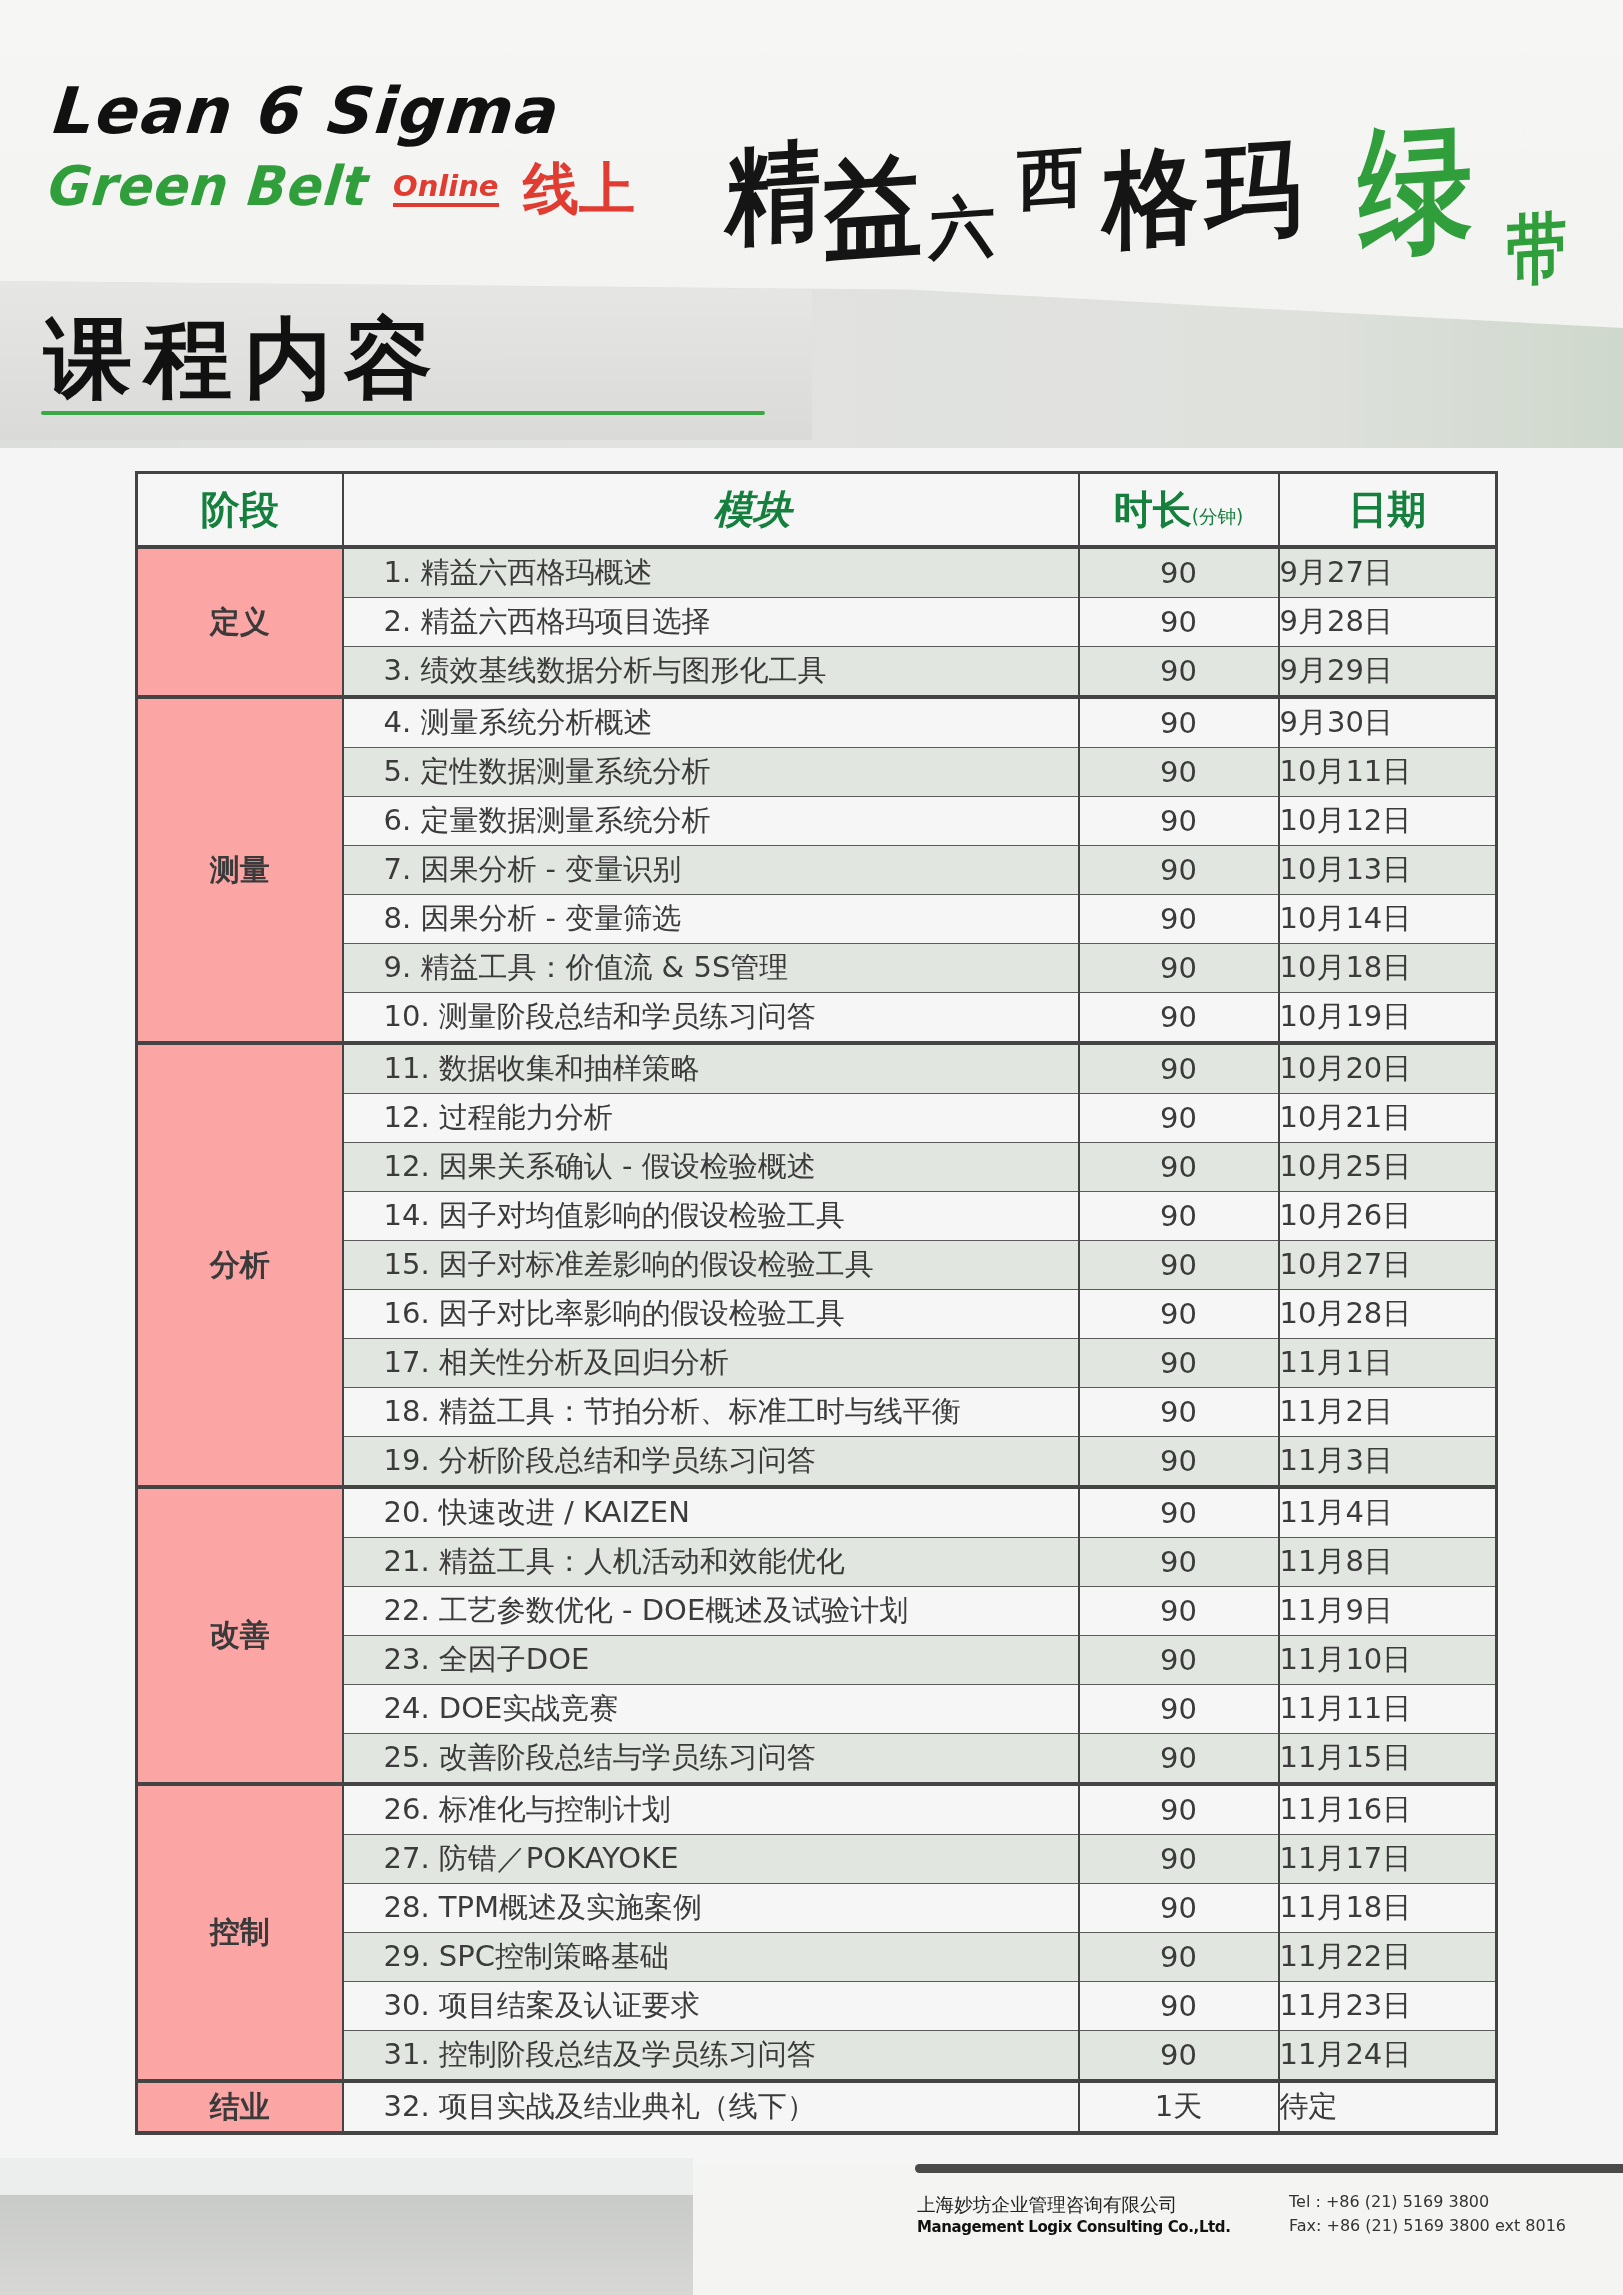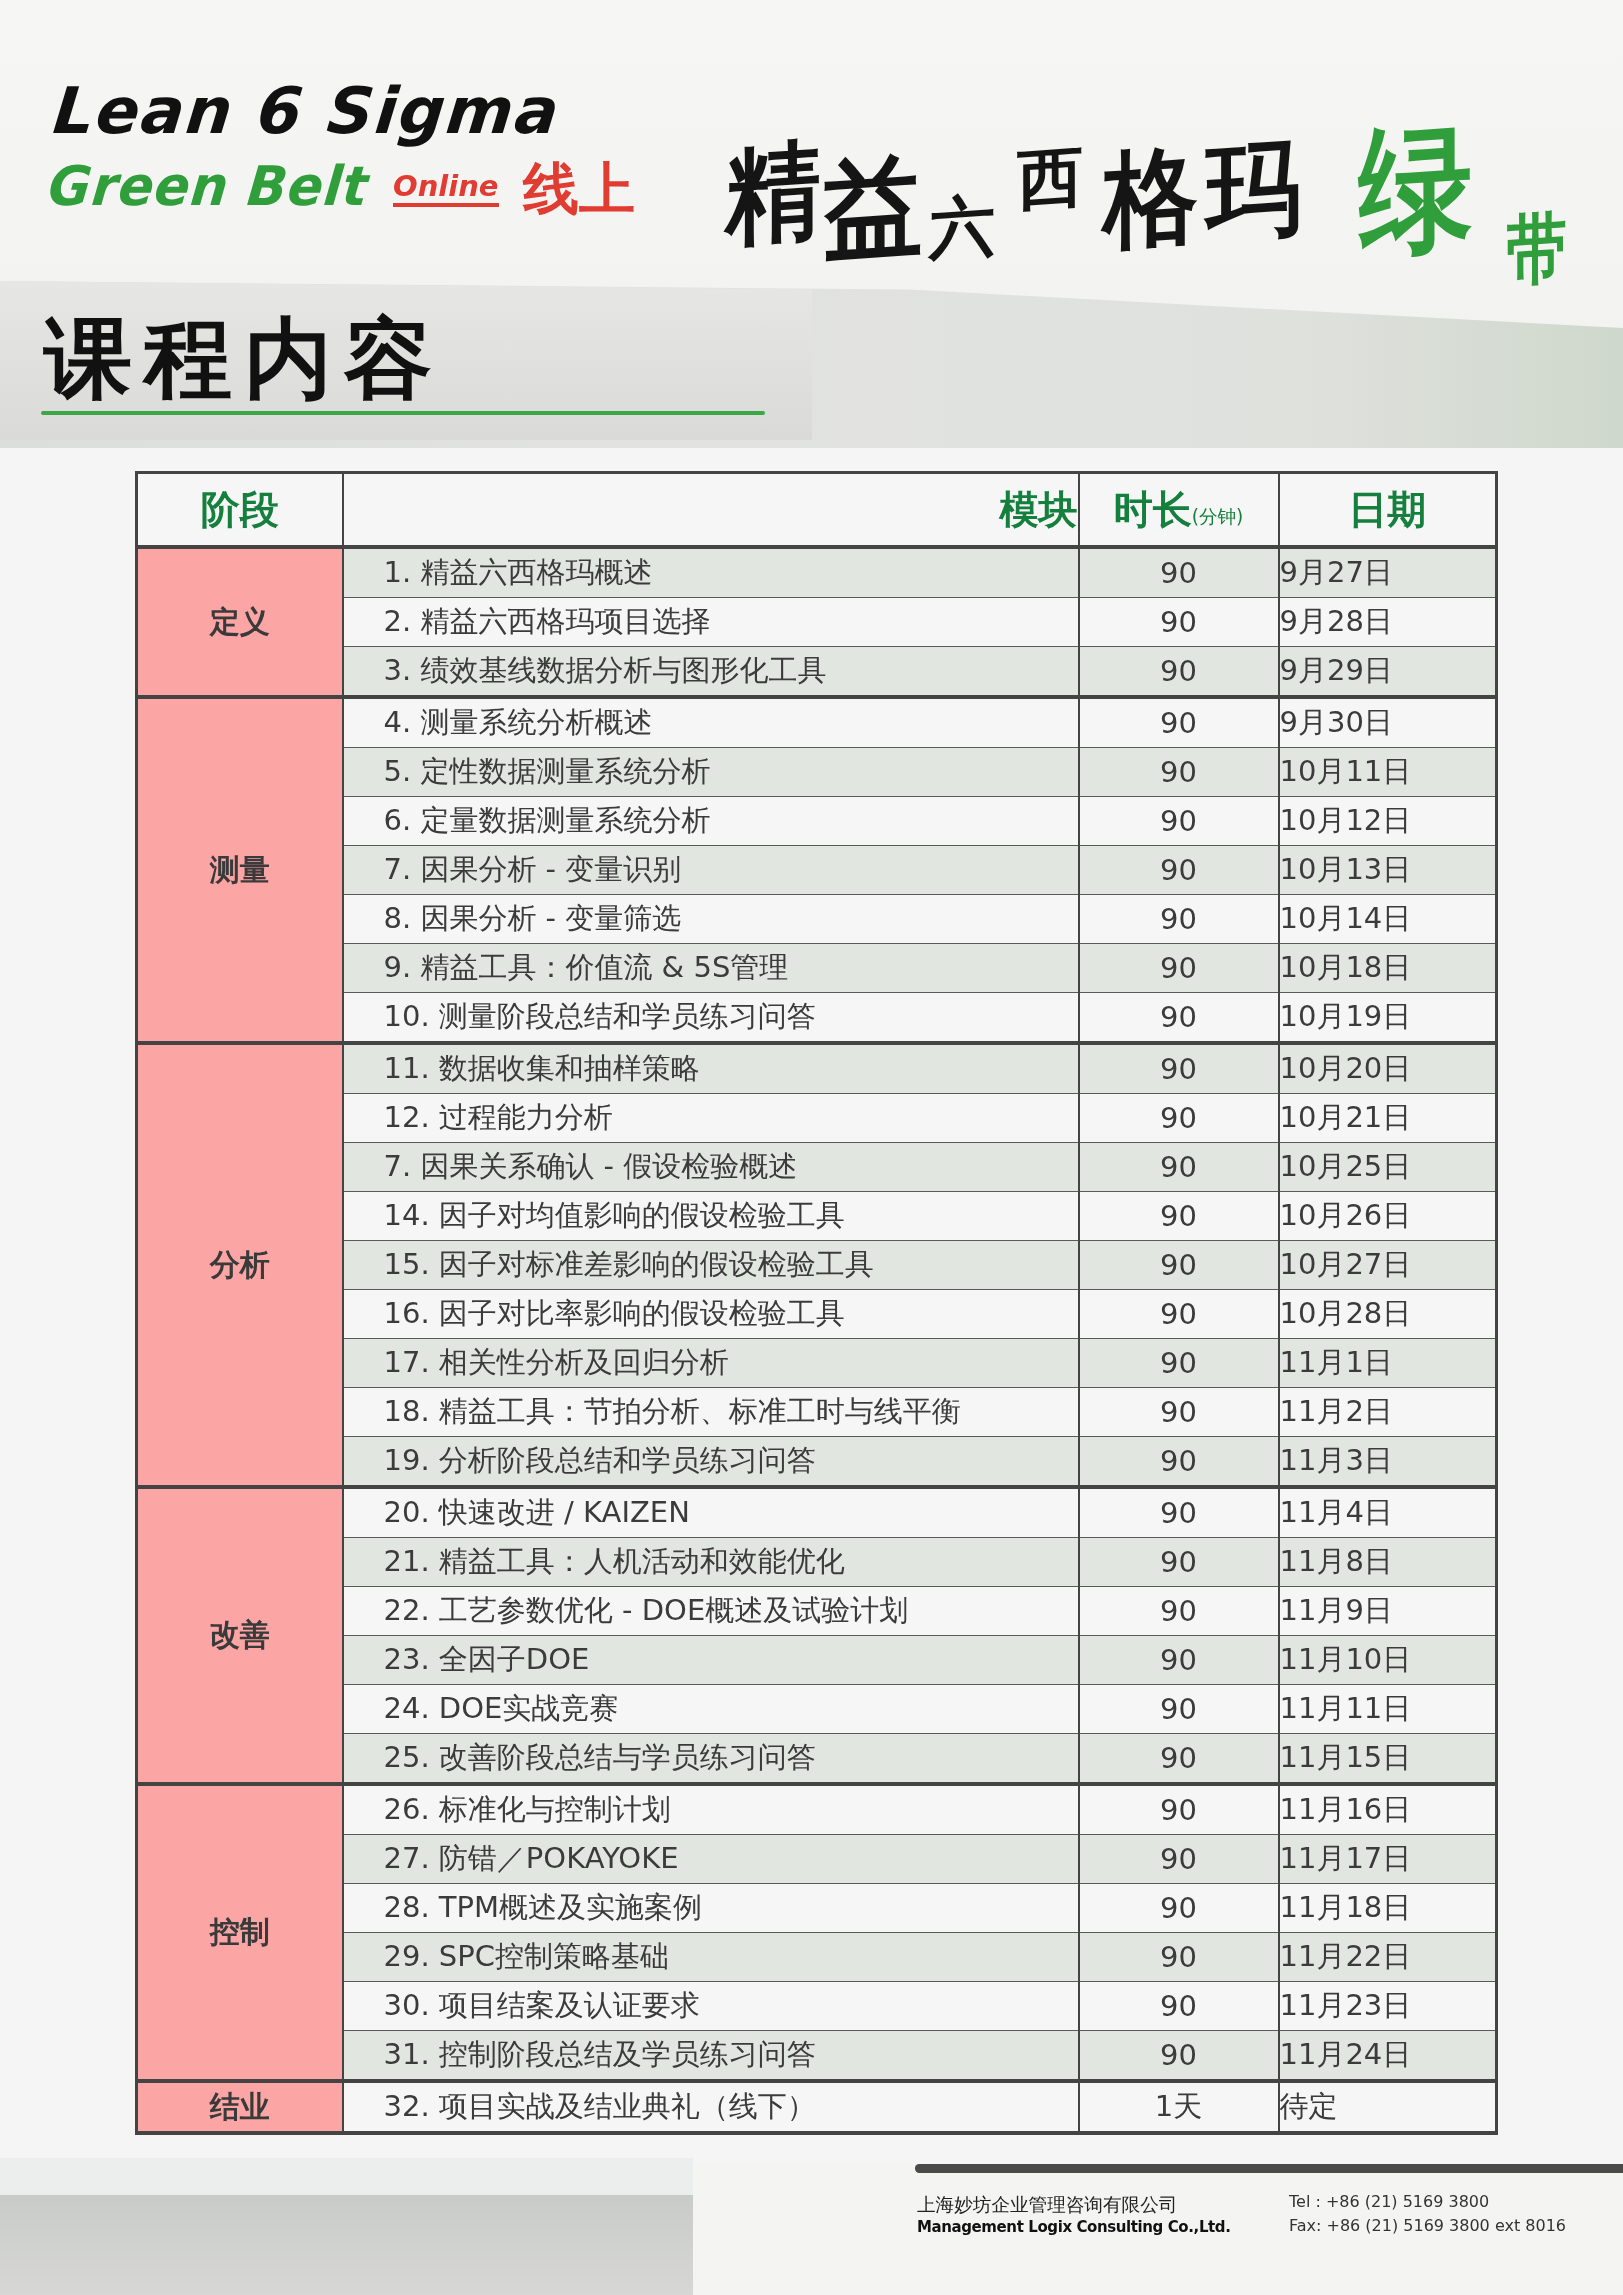--- a/index.html
+++ b/index.html
@@ -76,21 +76,21 @@
   }
   table.schedule col.c-phase { width:206px; }
   table.schedule col.c-module { width:736px; }
   table.schedule col.c-dur { width:200px; }
   table.schedule col.c-date { width:218px; }
   table.schedule th {
     height:71px; background:#f6f6f6; color:#15803d;
     font-size:39px; font-weight:900; border:2.5px solid #444;
     border-bottom:4.2px solid #444; padding:0;
   }
-  table.schedule th.th-module { text-align:right; padding-left:84px; }
+  table.schedule th.th-module { text-align:center; padding-left:84px;font-style:italic; }
   table.schedule th .unit { font-size:18.6px; font-weight:normal; }
   table.schedule td {
     height:48px; padding:0; border-left:2.5px solid #444; border-right:2.5px solid #444;
     border-bottom:1.7px solid #5a5a5a;
     font-size:29px; color:#3b3b3b;
   }
   table.schedule tr.alt td.stripe { background:#e2e6e0; }
   table.schedule tr td.stripe { background:#f6f6f6; }
   table.schedule td.phase {
     background:#fca5a5; text-align:center; font-weight:bold; font-size:30px; color:#3a3a3a;
@@ -229,21 +229,21 @@
         <td class="module stripe">11. 数据收集和抽样策略</td>
         <td class="dur stripe">90</td>
         <td class="date stripe">10月20日</td>
       </tr>
       <tr>
         <td class="module stripe">12. 过程能力分析</td>
         <td class="dur stripe">90</td>
         <td class="date stripe">10月21日</td>
       </tr>
       <tr class="alt">
-        <td class="module stripe">7. 因果关系确认 - 假设检验概述</td>
+        <td class="module stripe">12. 因果关系确认 - 假设检验概述</td>
         <td class="dur stripe">90</td>
         <td class="date stripe">10月25日</td>
       </tr>
       <tr>
         <td class="module stripe">14. 因子对均值影响的假设检验工具</td>
         <td class="dur stripe">90</td>
         <td class="date stripe">10月26日</td>
       </tr>
       <tr class="alt">
         <td class="module stripe">15. 因子对标准差影响的假设检验工具</td>

